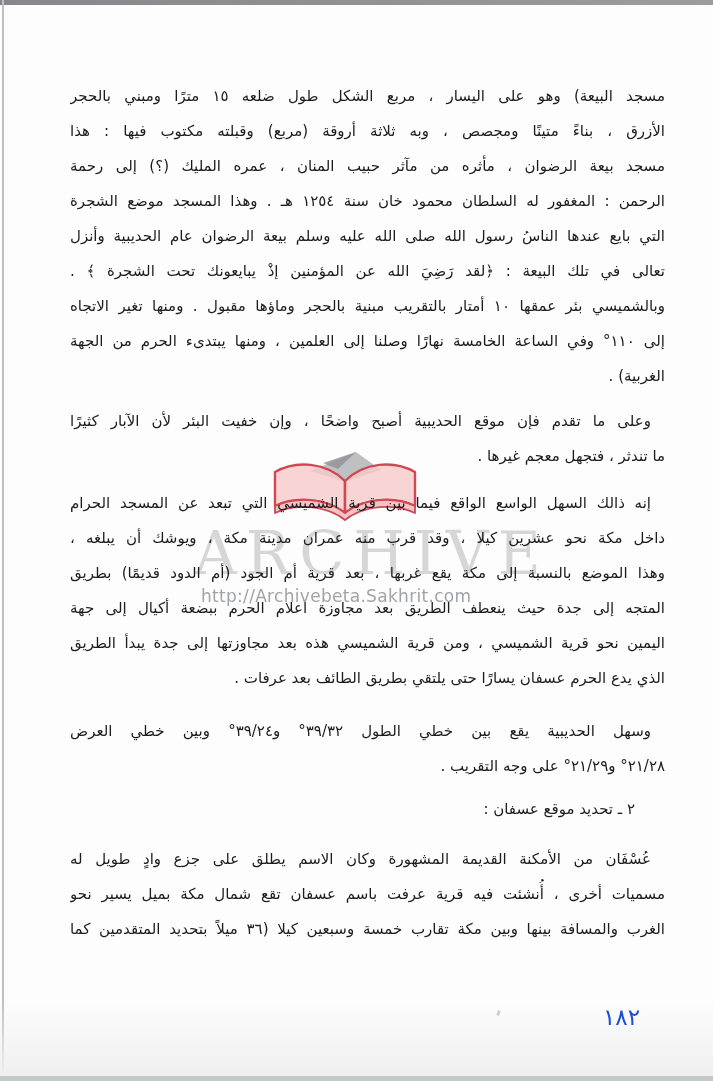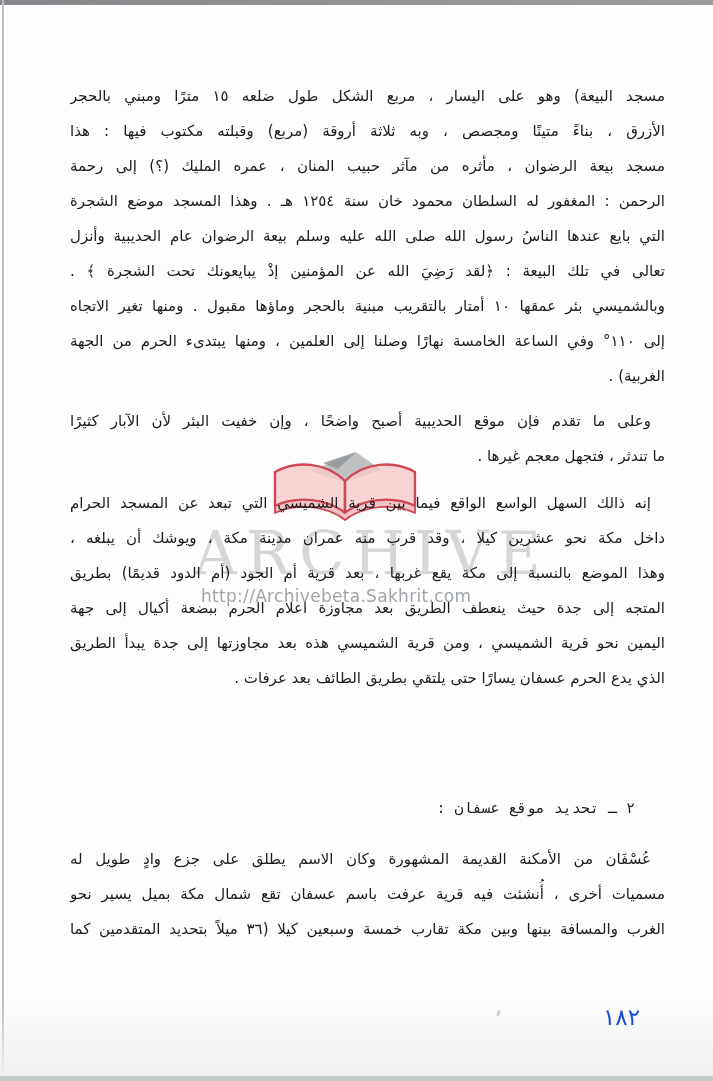--- a/index.html
+++ b/index.html
@@ -26,21 +26,21 @@
     color:#9fa4a8;letter-spacing:0.3px;white-space:nowrap;}
 
   
   .para{position:absolute;left:70px;width:595px;z-index:2;direction:rtl;}
   .ln{height:35px;line-height:35px;font-size:15px;
       text-align:justify;text-align-last:justify;white-space:nowrap;overflow:hidden;}
   .ln.first{padding-right:14px;}
   .ln.last{text-align:center;text-align-last:right;}
   #p1{top:79px;} #p2{top:404px;} #p3{top:486px;} #p4{top:714px;}
   #heading{top:792px;} #p5{top:842px;}
-  #heading .ln{text-align:right;text-align-last:right;padding-right:30px;font-family:Liberation Mono, monospace;}
+  #heading .ln{text-align:right;text-align-last:right;padding-right:30px;}
   #page-number{position:absolute;right:73px;top:1004px;z-index:2;
     font-size:23px;line-height:26px;color:#1d4ed8;direction:rtl;}
 </style>
 </head>
 <body>
 
 <div id="page">
 
   <div id="top-strip"></div>
   <div id="left-line"></div>
@@ -74,20 +74,24 @@
 
   <div id="p3" class="para">
     <div class="ln first">إنه ذالك السهل الواسع الواقع فيما بين قرية الشميسي التي تبعد عن المسجد الحرام</div>
     <div class="ln">داخل مكة نحو عشرين كيلا ، وقد قرب منه عمران مدينة مكة ، ويوشك أن يبلغه ،</div>
     <div class="ln">وهذا الموضع بالنسبة إلى مكة يقع غربها ، بعد قرية أم الجود (أم الدود قديمًا) بطريق</div>
     <div class="ln">المتجه إلى جدة حيث ينعطف الطريق بعد مجاوزة اعلام الحرم ببضعة أكيال إلى جهة</div>
     <div class="ln">اليمين نحو قرية الشميسي ، ومن قرية الشميسي هذه بعد مجاوزتها إلى جدة يبدأ الطريق</div>
     <div class="ln last">الذي يدع الحرم عسفان يسارًا حتى يلتقي بطريق الطائف بعد عرفات .</div>
   </div>
 
+  <div id="p4" class="para">
+    <div class="ln first">وسهل الحديبية يقع بين خطي الطول ٣٩/٣٢° و٣٩/٢٤° وبين خطي العرض</div>
+    <div class="ln last">٢١/٢٨° و٢١/٢٩° على وجه التقريب .</div>
+  </div>
 
   <div id="heading" class="para">
     <div class="ln">٢ ـ تحديد موقع عسفان :</div>
   </div>
 
   <div id="p5" class="para">
     <div class="ln first">عُسْفَان من الأمكنة القديمة المشهورة وكان الاسم يطلق على جزع وادٍ طويل له</div>
     <div class="ln">مسميات أخرى ، أُنشئت فيه قرية عرفت باسم عسفان تقع شمال مكة بميل يسير نحو</div>
     <div class="ln">الغرب والمسافة بينها وبين مكة تقارب خمسة وسبعين كيلا (٣٦ ميلاً بتحديد المتقدمين كما</div>
   </div>

